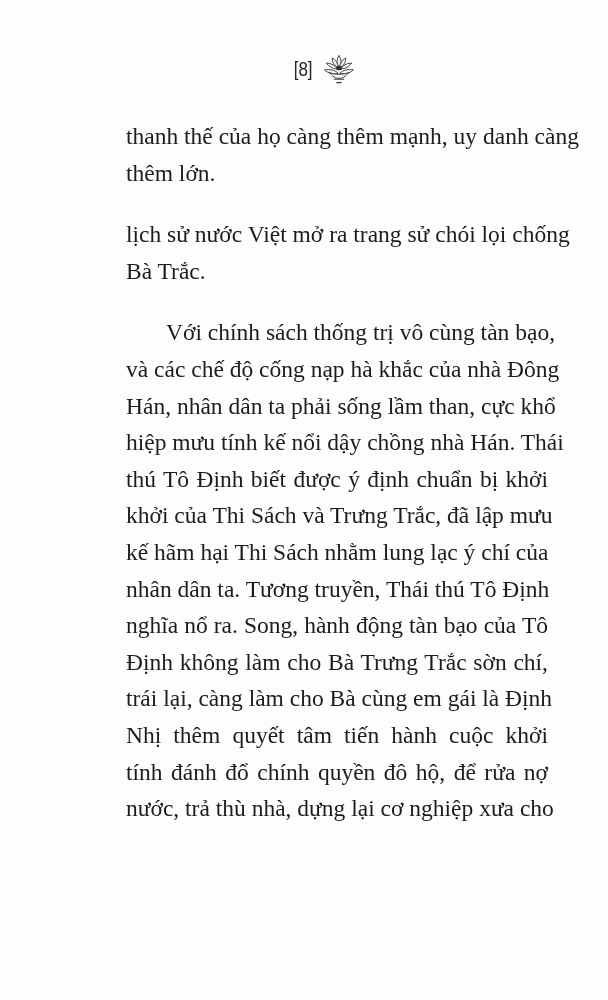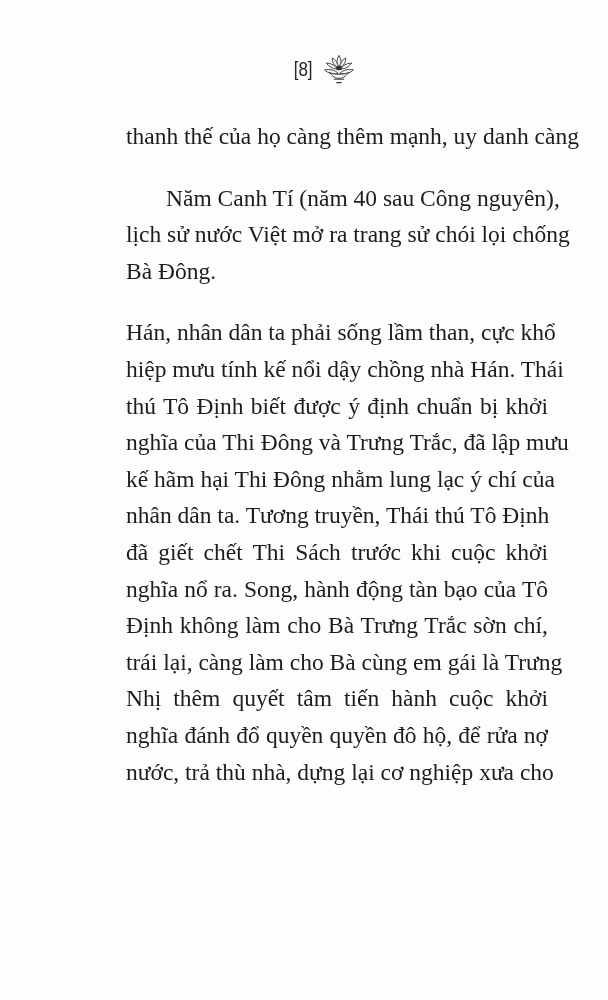--- a/index.html
+++ b/index.html
@@ -55,39 +55,40 @@
       <ellipse cx="20" cy="19" rx="3.5" ry="2.5" fill="#333"></ellipse>
       <path d="M14 32 L26 32" stroke="#333" stroke-width="1.2"></path>
       <path d="M17 36 L23 36" stroke="#333" stroke-width="1.5"></path>
     </svg>
   </div>
 
   <div class="body-text">
 
     <div class="para">
       <span class="line">thanh thế của họ càng thêm mạnh, uy danh càng</span>
+      <span class="line last">thêm lớn.</span>
     </div>
 
     <div class="para">
-      <span class="line indent">Năm Canh Tí (năm 40 sau Công nguyên),</span>
       <span class="line">lịch sử nước Việt mở ra trang sử chói lọi chống</span>
-      <span class="line last">Bà Đông.</span>
+      <span class="line last">Bà Trắc.</span>
     </div>
 
     <div class="para">
+      <span class="line indent">Với chính sách thống trị vô cùng tàn bạo,</span>
+      <span class="line">và các chế độ cống nạp hà khắc của nhà Đông</span>
       <span class="line">Hán, nhân dân ta phải sống lầm than, cực khổ</span>
       <span class="line">hiệp mưu tính kế nổi dậy chồng nhà Hán. Thái</span>
       <span class="line">thú Tô Định biết được ý định chuẩn bị khởi</span>
-      <span class="line">nghĩa của Thi Đông và Trưng Trắc, đã lập mưu</span>
-      <span class="line">kế hãm hại Thi Đông nhằm lung lạc ý chí của</span>
+      <span class="line">khởi của Thi Sách và Trưng Trắc, đã lập mưu</span>
+      <span class="line">kế hãm hại Thi Sách nhằm lung lạc ý chí của</span>
       <span class="line">nhân dân ta. Tương truyền, Thái thú Tô Định</span>
-      <span class="line">đã giết chết Thi Sách trước khi cuộc khởi</span>
       <span class="line">nghĩa nổ ra. Song, hành động tàn bạo của Tô</span>
       <span class="line">Định không làm cho Bà Trưng Trắc sờn chí,</span>
-      <span class="line">trái lại, càng làm cho Bà cùng em gái là Trưng</span>
+      <span class="line">trái lại, càng làm cho Bà cùng em gái là Định</span>
       <span class="line">Nhị thêm quyết tâm tiến hành cuộc khởi</span>
-      <span class="line">nghĩa đánh đổ quyền quyền đô hộ, để rửa nợ</span>
+      <span class="line">tính đánh đổ chính quyền đô hộ, để rửa nợ</span>
       <span class="line">nước, trả thù nhà, dựng lại cơ nghiệp xưa cho</span>
 
     </div>
 
   </div>
 </div>
 
 </body></html>

